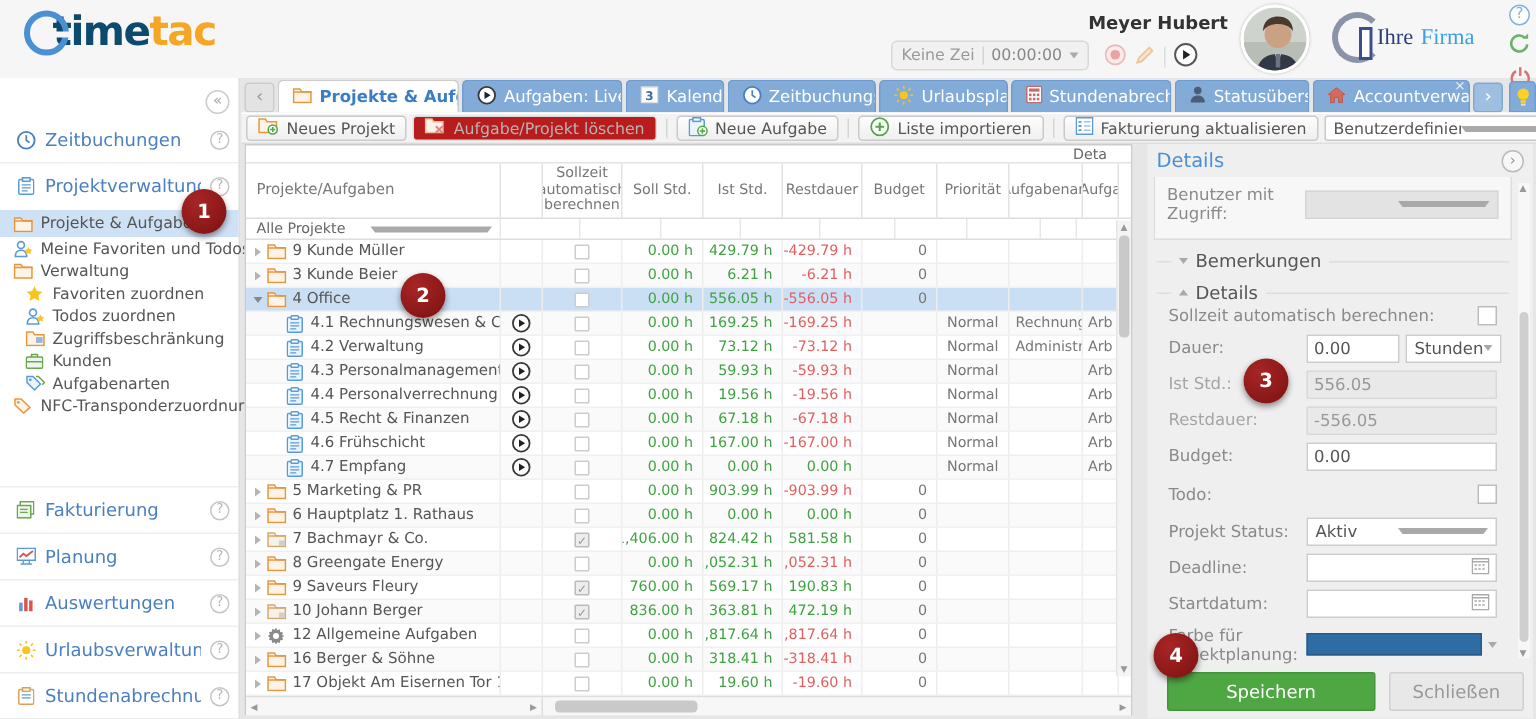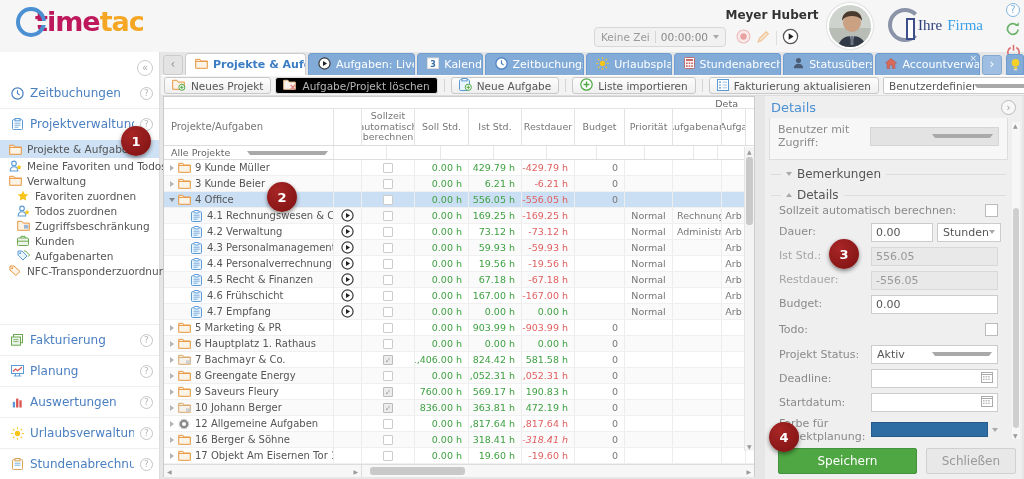--- a/index.html
+++ b/index.html
@@ -4,21 +4,21 @@
 <style>
   *{box-sizing:border-box;margin:0;padding:0}
   html,body{width:1024px;height:479px;overflow:hidden}
   body{font-family:"DejaVu Sans","Liberation Sans",sans-serif;font-size:11px;color:#555;background:#e6e6e6;position:relative}
 
   
   .header{position:absolute;left:0;top:0;width:1024px;height:52px;background:#f6f6f6}
   .logo{position:absolute;left:16px;top:6px;font-size:27px;font-weight:bold;letter-spacing:-1px;display:flex;align-items:center}
   .logo-mark{width:30px;height:30px;border:4px solid #4a90d3;border-radius:50%;position:relative;margin-right:-11px}
   .logo-mark::after{content:"";position:absolute;right:-5px;top:10px;width:10px;height:4px;background:#f6f6f6}
-  .logo .t1{color:#be185d}.logo .t2{color:#f5a623}
+  .logo .t1{color:#0c4a6e}.logo .t2{color:#f5a623}
   .timer-pill{position:absolute;left:594px;top:27px;width:132px;height:20px;background:#f1f1f1;border:1px solid #d8d8d8;border-radius:4px;display:flex;align-items:center;padding:0 6px;color:#999}
   .timer-pill .tstat{flex:1;font-size:10.5px;white-space:nowrap;overflow:hidden}
   .timer-pill .tsep{width:1px;height:12px;background:#d5d5d5;margin:0 5px}
   .timer-pill .tval{font-size:10.5px;color:#888}
   .caret{width:0;height:0;border-left:3.5px solid transparent;border-right:3.5px solid transparent;border-top:4px solid #a9a9a9;display:inline-block}
   .caret.up{transform:rotate(180deg)}
   .timer-pill .caret{margin-left:5px}
   .hicons{position:absolute;left:736px;top:28px;display:flex;align-items:center;gap:5px}
   .hicons .hsep{width:1px;height:14px;background:#ddd}
   .username{position:absolute;left:722px;top:8px;width:100px;text-align:center;font-weight:bold;font-size:12px;color:#333}
@@ -51,21 +51,21 @@
   .tab-nav{width:20px;height:20px;background:#e3e3e3;border:1px solid #ccc;border-radius:3px;color:#999;text-align:center;line-height:17px;font-size:12px;margin-bottom:0px;flex-shrink:0}
   .tab-nav.r{background:#9ebfe2;border-color:#85a8cf;color:#fff}
   .tab{height:22px;background:#82abd8;border:1px solid #6f9dd1;border-bottom:none;border-radius:4px 4px 0 0;display:flex;align-items:center;gap:5px;padding:0 9px;color:#fff;font-size:11px;white-space:nowrap;cursor:pointer;position:relative;flex-shrink:1;overflow:hidden}
   .tab.active{background:#fff;border-color:#ccc;color:#3b7dc4;font-weight:bold}
   .tab .tab-x{position:absolute;right:2px;top:-1px;font-size:9px;color:#e8f0fa}
   .bulb-btn{width:18px;height:21px;background:#82abd8;border:1px solid #6f9dd1;border-radius:3px 3px 0 0;display:flex;align-items:center;justify-content:center;flex-shrink:0;margin-left:2px}
 
   
   .toolbar{position:absolute;left:161px;top:75px;right:0;height:21px;background:#f3f3f3;border-top:1px solid #fff;border-bottom:1px solid #ddd;display:flex;align-items:center;padding:0 3px;gap:4px}
   .tb-btn{display:flex;align-items:center;gap:5px;height:17px;padding:0 7px;background:linear-gradient(#fdfdfd,#efefef);border:1px solid #c9c9c9;border-radius:3px;font-size:10.5px;color:#555;font-family:inherit;cursor:pointer;white-space:nowrap}
-  .tb-btn.dis{color:#b5b5b5;border-color:#ddd;background:#000000}
+  .tb-btn.dis{color:#b5b5b5;border-color:#ddd;background:#b91c1c}
   .tb-sep{width:1px;height:13px;background:#d5d5d5;margin:0 2px}
   .tb-right{margin-left:auto;display:flex;align-items:center;gap:5px;padding-right:4px}
   .view-dd{width:188px;height:17px;background:#fff;border:1px solid #c9c9c9;border-radius:2px;display:flex;align-items:center;padding:0 5px;font-size:10.5px;color:#555;white-space:nowrap;overflow:hidden}
   .view-dd span{flex:1;overflow:hidden;white-space:nowrap}
 
   
   .grid{position:absolute;left:163px;top:96px;width:592px;height:381px;background:#fff;border:1px solid #ccc}
   .g-strip{height:12px;border-bottom:1px solid #e3e3e3;position:relative;font-size:9.5px;color:#666}
   .g-strip span{position:absolute;right:16px;top:1px}
   .g-head{height:37px;display:flex;border-bottom:1px solid #ddd;background:#fff}
@@ -1274,21 +1274,21 @@
         <div class="gc ctr" style="width: 28px;"></div>
         <div class="gc ctr" style="width: 53px;">
           <span class="cbx"></span>
         </div>
         <div class="gc num" style="width: 54px; font-size: 9.5px;">
           <span class="pos">0.00 h</span>
         </div>
         <div class="gc num" style="width: 53px; font-size: 9.5px;">
           <span class="pos">318.41 h</span>
         </div>
-        <div class="gc num" style="width: 53px; font-size: 9.5px; font-style: italic;">
+        <div class="gc num" style="width: 53px; font-size: 9.5px;">
           <span class="neg">-318.41 h</span>
         </div>
         <div class="gc num" style="width: 50px; font-size: 9.5px;">
           <span class="zer">0</span>
         </div>
         <div class="gc ctr" style="width: 48px; font-size: 9.5px;">
           <span></span>
         </div>
         <div class="gc" style="width: 49px; padding-left: 4px; font-size: 9.5px;">
           <span></span>

